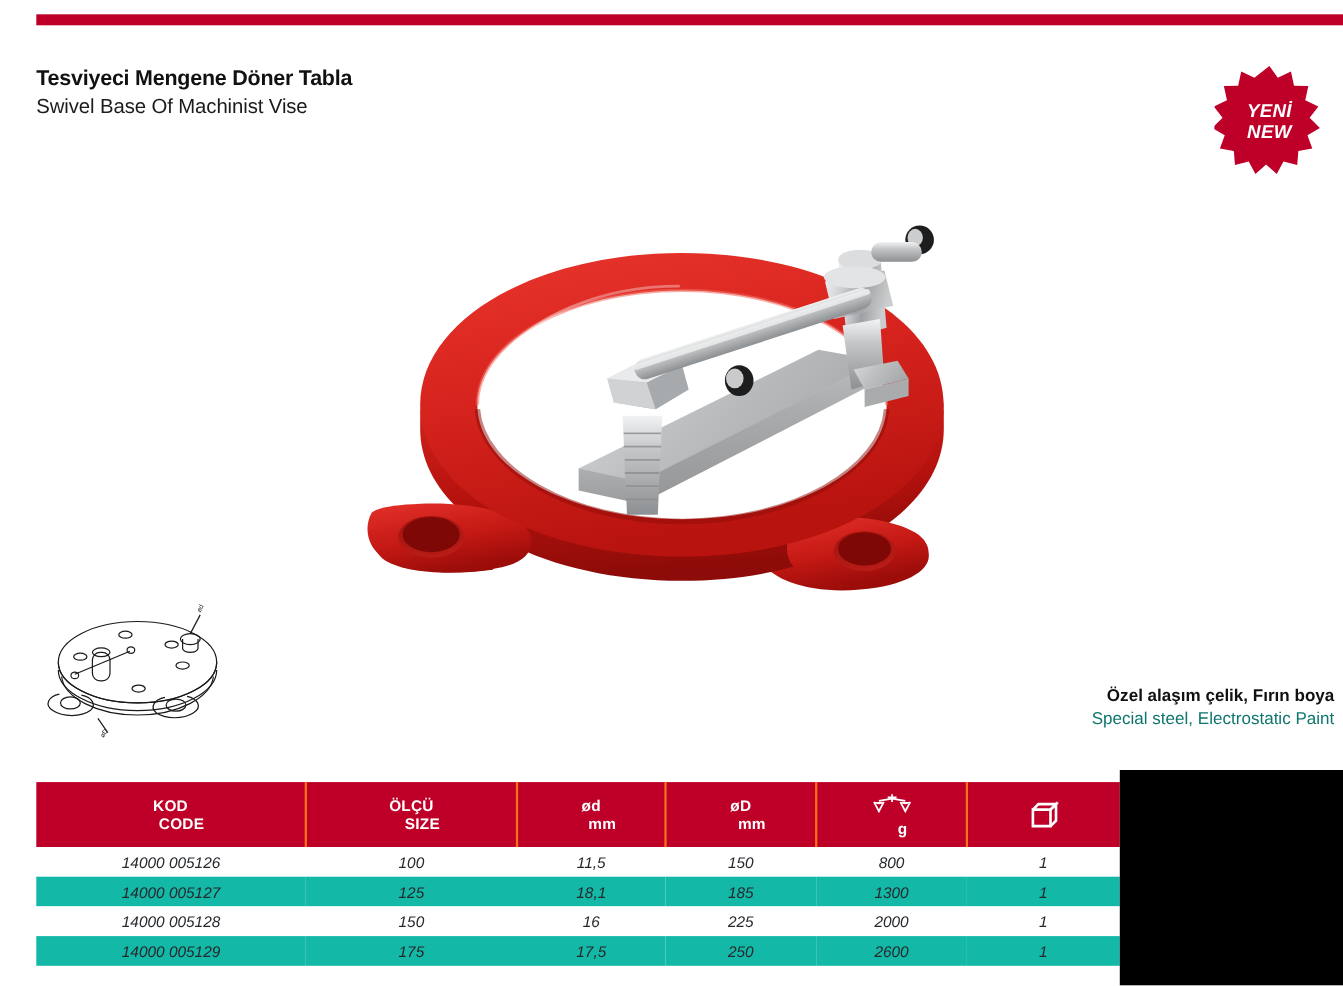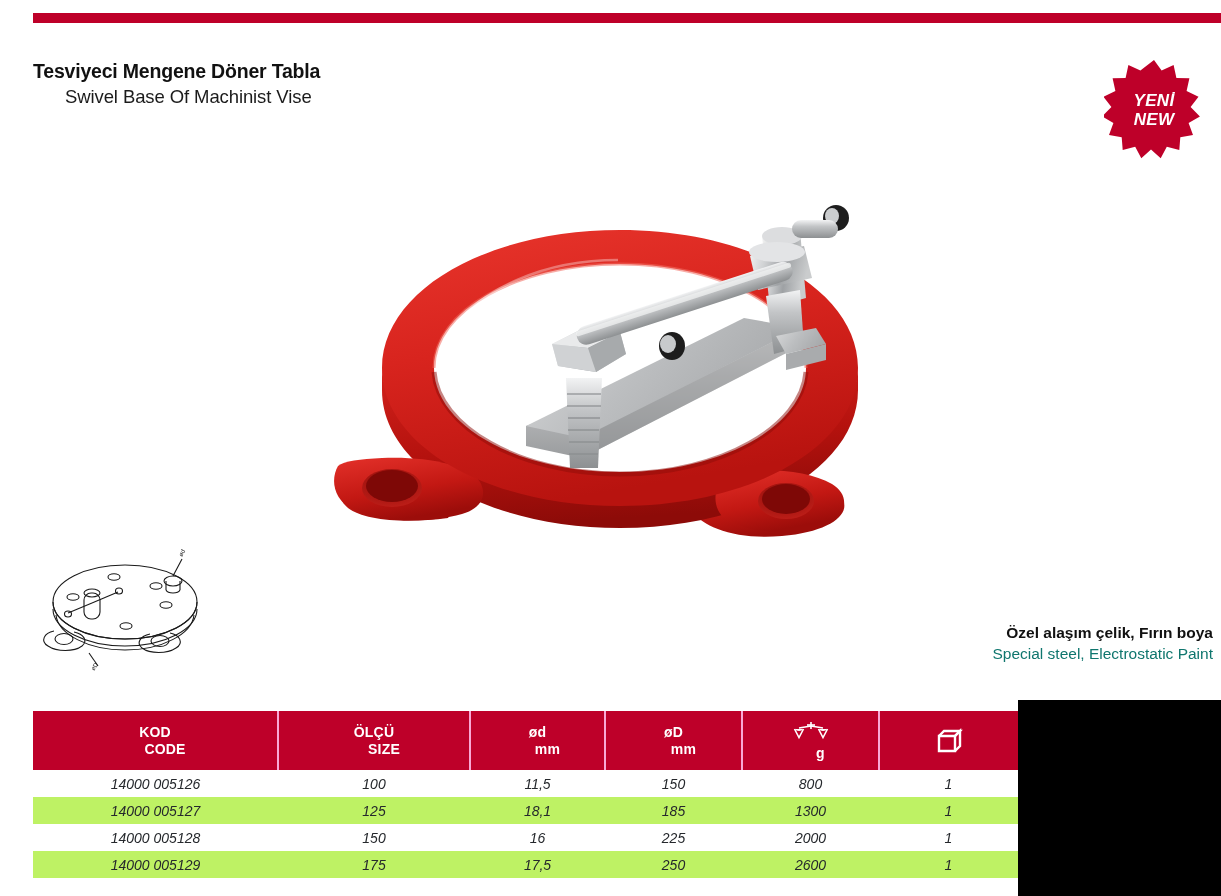--- a/index.html
+++ b/index.html
@@ -41,21 +41,20 @@
     color: #111111;
     white-space: nowrap;
   }
   #title-en {
     font-size: 18.5px;
     font-weight: normal;
     letter-spacing: -0.1px;
     line-height: 26px;
     color: #1b1b1b;
     white-space: nowrap;
-    margin-left: 32px;
   }
 
   
   #badge {
     position: absolute;
     left: 1104px;
     top: 60px;
     width: 100px;
     height: 100px;
   }
@@ -131,37 +130,37 @@
     table-layout: fixed;
   }
   #spec-table thead th {
     background: #be0029;
     color: #ffffff;
     font-size: 14px;
     font-weight: bold;
     height: 59px;
     padding: 0;
     vertical-align: middle;
-    border-right: 2px solid #f9a8d4;
+    border-right: 2px solid #f97316;
     letter-spacing: 0.2px;
   }
   #spec-table thead th:last-child { border-right: none; }
   #spec-table thead th .l1 { display: block; line-height: 17px; }
   #spec-table thead th .l2 { display: block; line-height: 17px; padding-left: 20px; }
   #spec-table tbody td {
     height: 27px;
     padding: 0;
     text-align: center;
     vertical-align: middle;
     font-size: 14px;
     color: #25282c;
     background: #ffffff;
     font-style: italic;
   }
-  #spec-table tbody tr.alt td { background: #bef264; }
+  #spec-table tbody tr.alt td { background: #14b8a6; }
 
   .icon-scale { display: block; margin: 0 auto 1px auto; }
   .icon-box { display: block; margin: 0 auto; }
 
   
   #black-block {
     position: absolute;
     left: 1018px;
     top: 700px;
     width: 203px;

